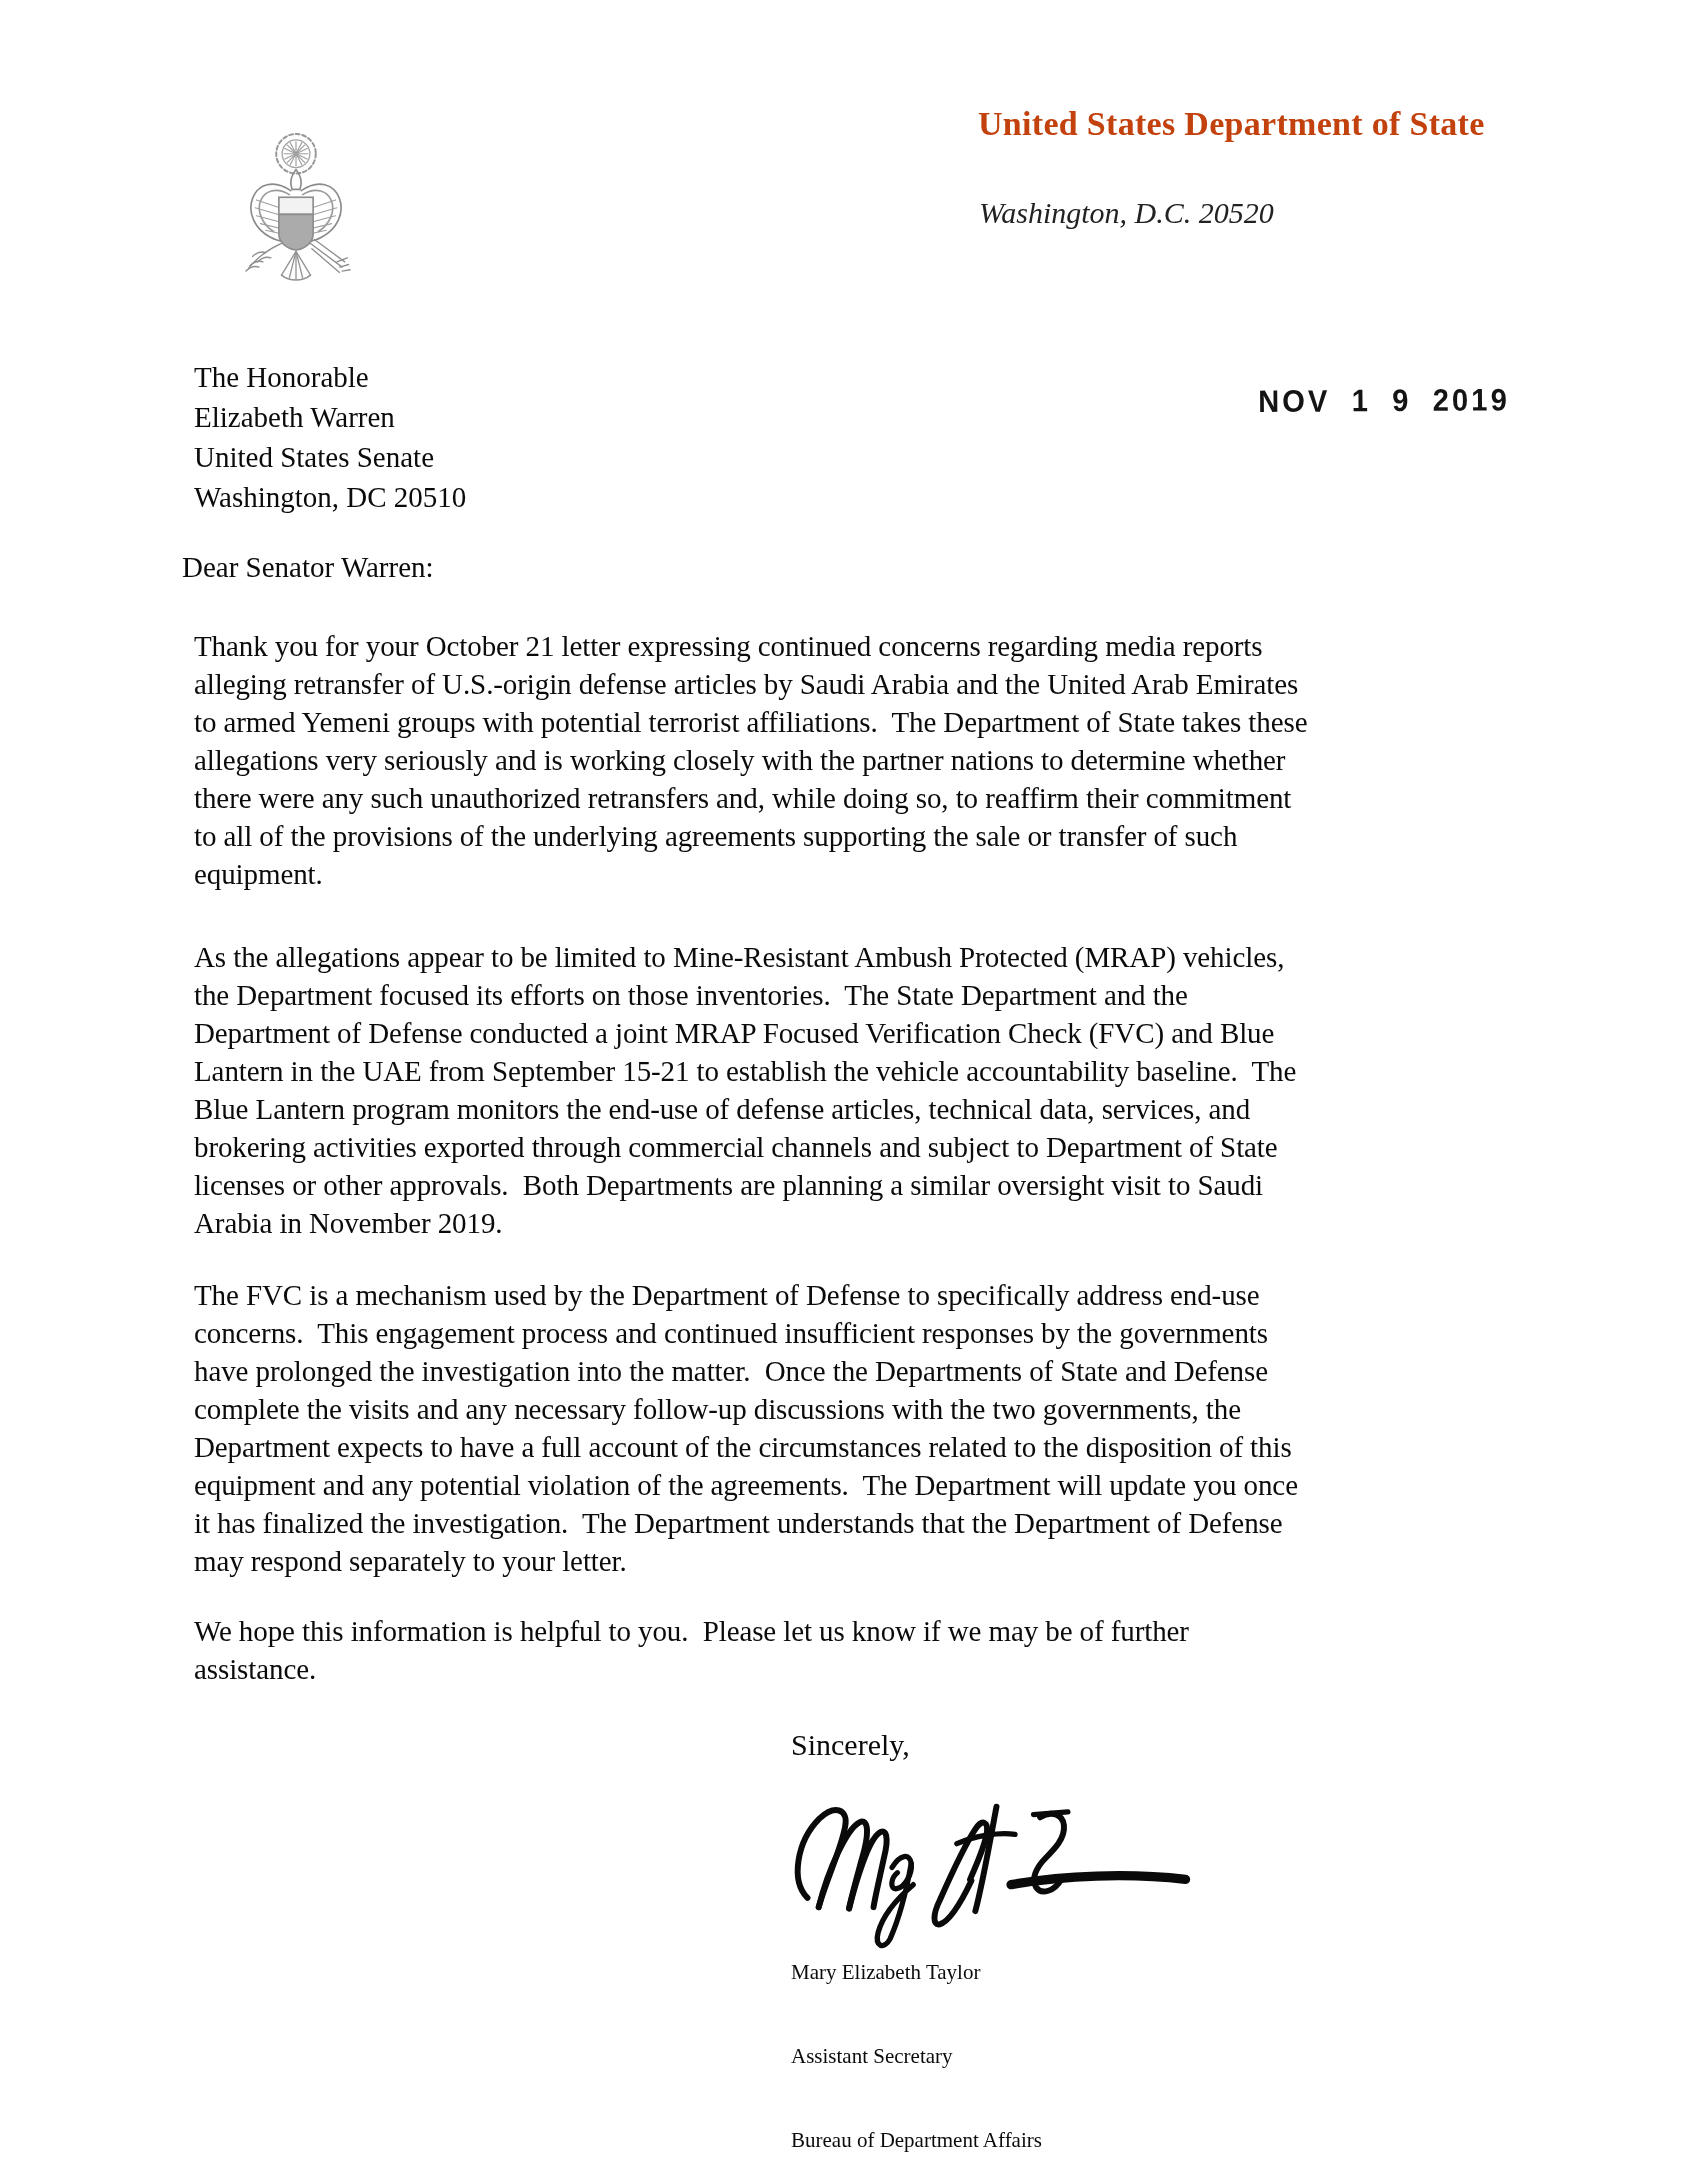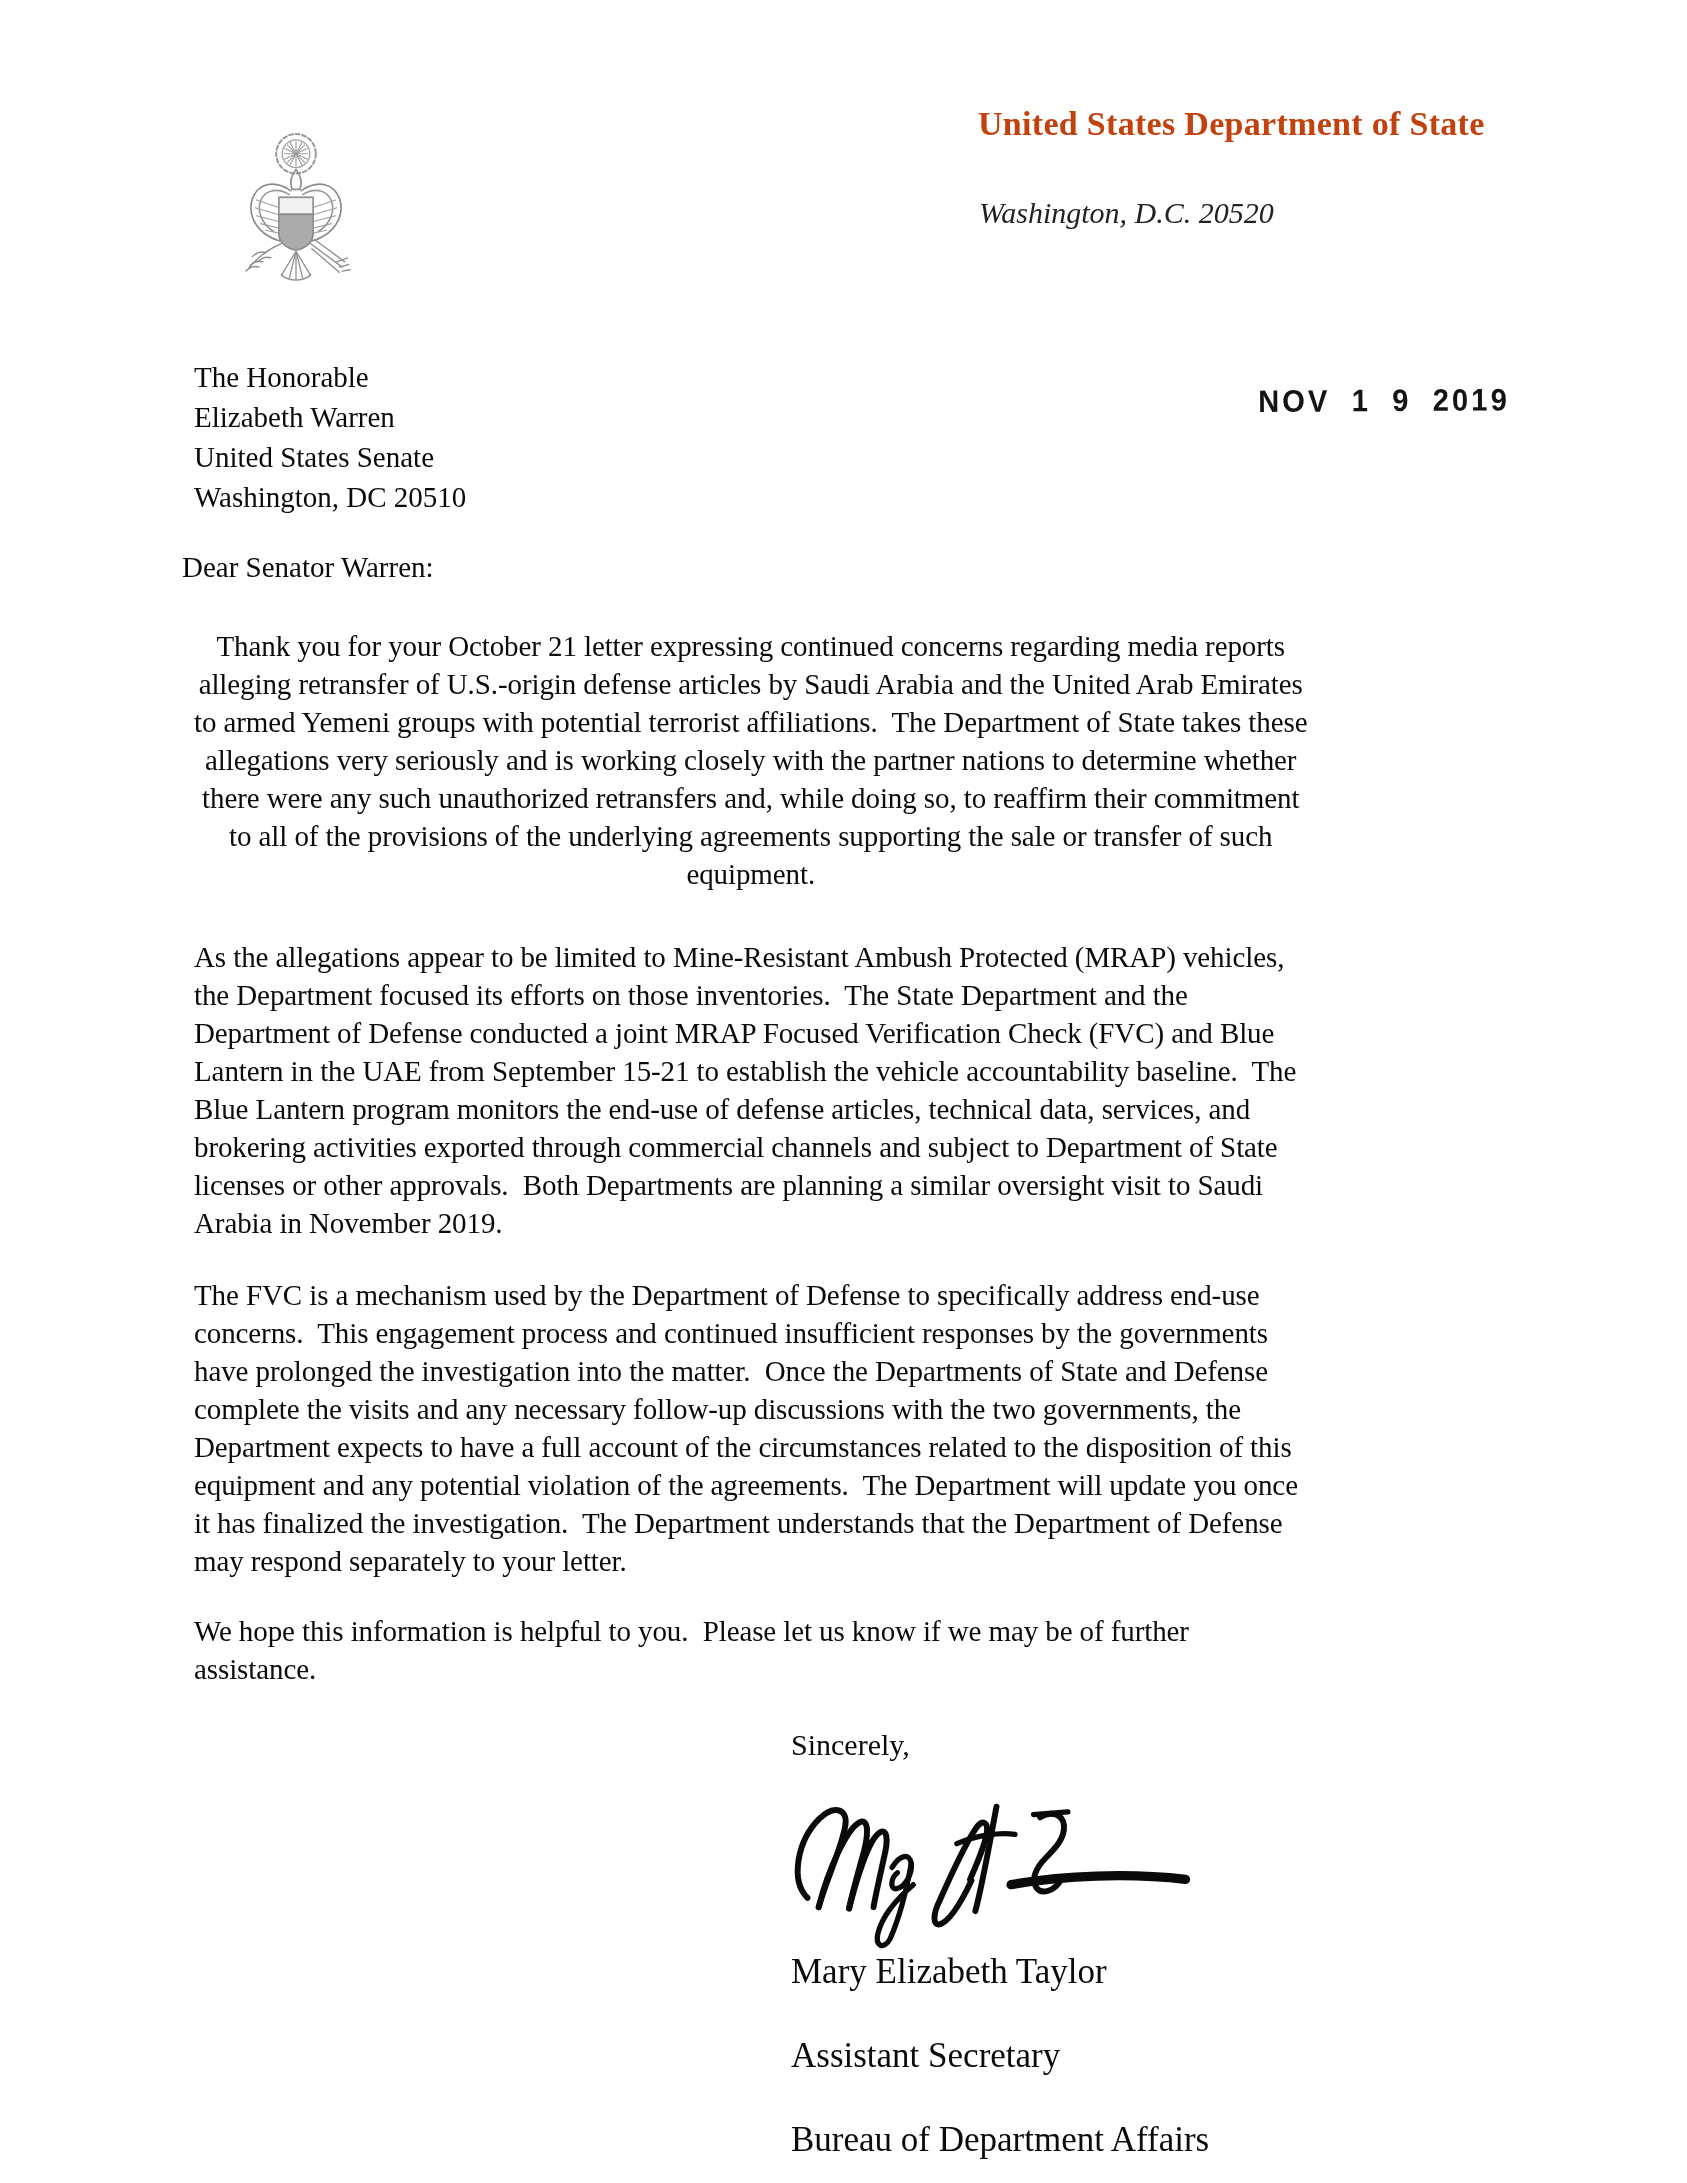--- a/index.html
+++ b/index.html
@@ -73,21 +73,21 @@
     white-space: pre;
   }
   .para {
     position: absolute;
     left: 194px;
     font-size: 29px;
     line-height: 38px;
     white-space: pre;
     letter-spacing: -0.1px;
   }
-  .para-1 { top: 627px; text-align: center; }
+  .para-1 { top: 627px; }
   .para-2 { top: 938px; }
   .para-3 { top: 1276px; }
   .para-4 { top: 1612px; }
   .closing {
     position: absolute;
     left: 791px;
     top: 1728px;
     font-size: 30px;
     white-space: pre;
   }
@@ -95,21 +95,21 @@
     position: absolute;
     left: 785px;
     top: 1780px;
     width: 423px;
     height: 171px;
   }
   .signature-block {
     position: absolute;
     left: 791px;
     top: 1909px;
-    font-size: 35px;
+    font-size: 21px;
     line-height: 42px;
     white-space: pre-line;
   }
 </style>
 </head>
 <body>
 
 <div class="page">
 
   <svg class="seal" viewBox="0 0 176 244" fill="none" stroke="#8d8d8d" stroke-width="2.5" stroke-linecap="round">

